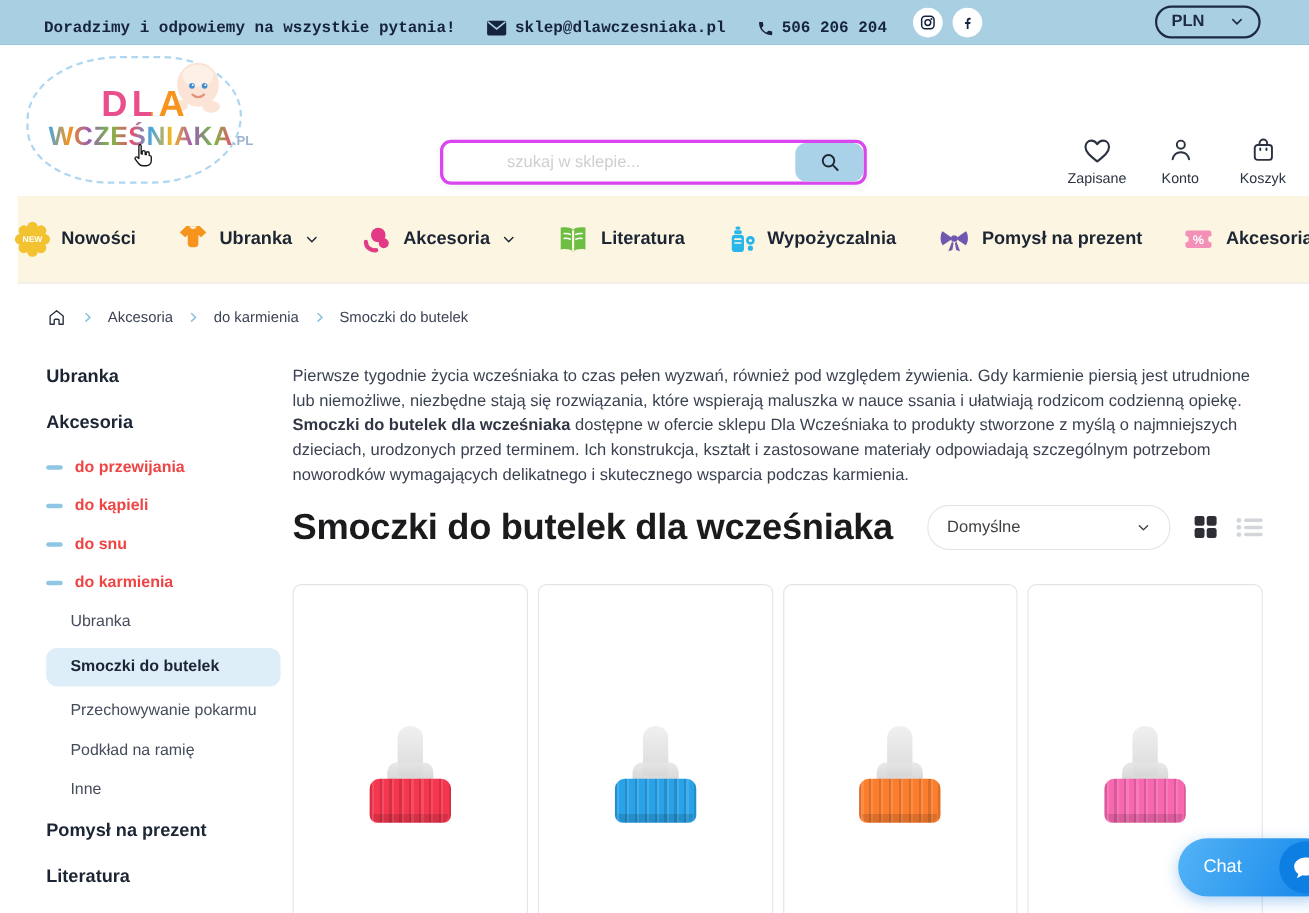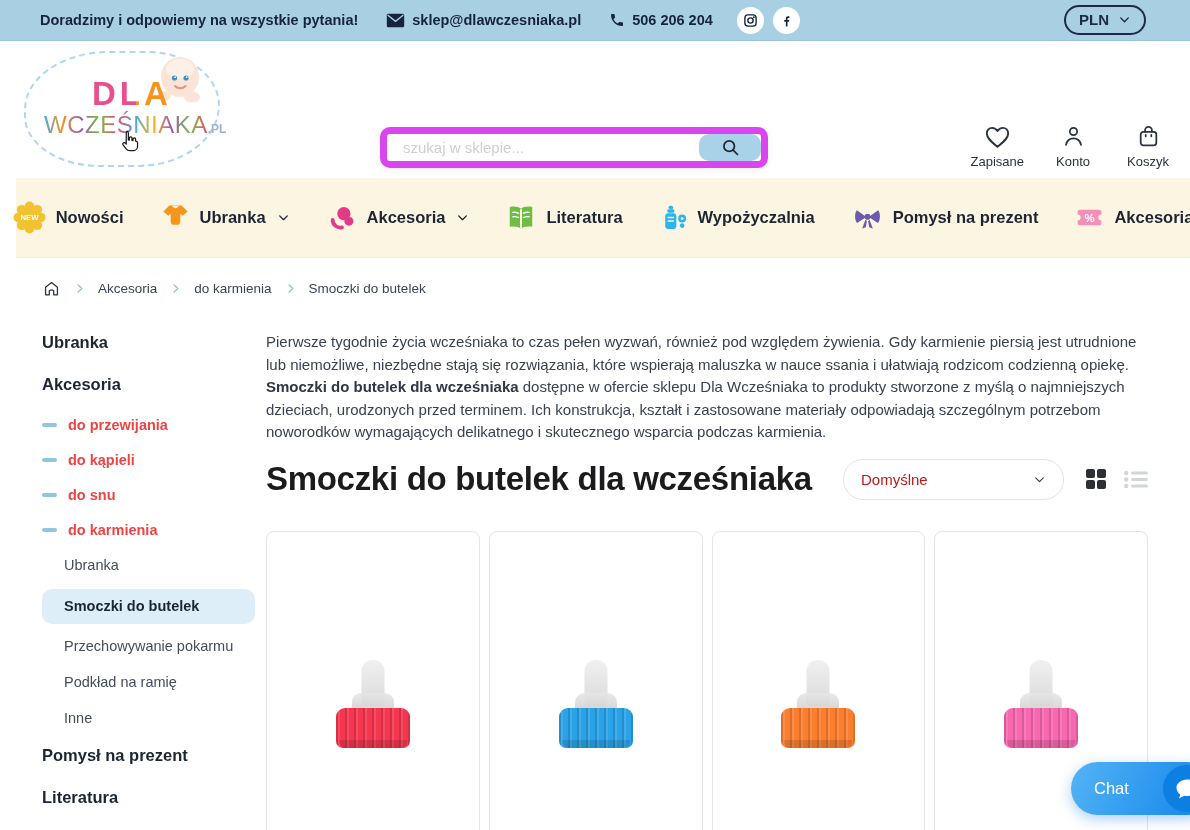--- a/index.html
+++ b/index.html
@@ -4,52 +4,52 @@
 <style>
   html,body{margin:0;padding:0;}
   body{width:1190px;height:830px;overflow:hidden;position:relative;background:#fff;
        font-family:"Liberation Sans",sans-serif;-webkit-font-smoothing:antialiased;}
   svg{display:block;}
 
   
   .topbar{height:41px;background:#a9cfe2;border-bottom:1px solid #9cc4d8;display:flex;
           align-items:center;justify-content:space-between;padding:0 44px 0 40px;
           box-sizing:border-box;color:#16233f;}
-  .topbar-left{display:flex;align-items:center;gap:28px;}
+  .topbar-left{display:flex;align-items:flex-end;gap:28px;font-family:Liberation Mono, monospace;}
   .topbar-msg{font-weight:700;font-size:14.5px;}
   .topbar-link{display:flex;align-items:center;gap:7px;font-weight:600;font-size:14.5px;
                color:#16233f;text-decoration:none;cursor:pointer;}
   .social{display:flex;gap:9px;margin-left:-4px;}
   .social-btn{width:27px;height:27px;border-radius:50%;background:#fff;display:flex;
               align-items:center;justify-content:center;cursor:pointer;}
-  .currency-btn{display:flex;align-items:center;gap:9px;border:2px solid #1c2a45;border-radius:17px;
+  .currency-btn{display:flex;align-items:center;gap:23px;border:2px solid #1c2a45;border-radius:17px;
                 padding:4px 13px 5px;font-weight:600;font-size:15px;background:transparent;
                 color:#1c2a45;cursor:pointer;font-family:inherit;}
 
   
   .header{position:relative;height:137px;background:#fff;}
   .logo{position:absolute;left:24px;top:10px;width:196px;height:116px;cursor:pointer;}
   .logo-cloud{position:absolute;inset:0;border:2px dashed #aed6f0;background:#fff;
               border-radius:54% 46% 52% 48% / 62% 58% 66% 54%;}
   .logo-text{position:absolute;left:20px;top:26px;line-height:1.05;}
   .logo-l1{font-size:33px;font-weight:800;letter-spacing:4px;color:#f7941d;margin-left:48px;}
-  .logo-l2{font-size:24px;font-weight:400;letter-spacing:.5px;color:#e8566f;}
+  .logo-l2{font-size:24px;font-weight:700;letter-spacing:.5px;color:#e8566f;}
   @supports ((-webkit-background-clip:text) or (background-clip:text)){
     .logo-l1{background:linear-gradient(90deg,#e94f8b 0 33%,#f7941d 33% 66%,#fcb714 66%);
              -webkit-background-clip:text;background-clip:text;color:transparent;}
     .logo-l2{background:linear-gradient(90deg,#45a7e0,#f7941d,#9b59b6,#76c043,#ef4b6b,#45a7e0,#fcb714,#9b59b6,#76c043,#ef4b6b);
              -webkit-background-clip:text;background-clip:text;color:transparent;}
   }
   .logo-suffix{font-size:12px;font-weight:800;color:#9fb3d1;letter-spacing:0;}
   .baby{position:absolute;right:12px;top:2px;}
   .cursor{position:absolute;left:118px;top:88px;z-index:30;pointer-events:none;}
 
-  .search{position:absolute;left:380px;top:86px;width:388px;height:41px;display:flex;
-          border:7px solid #d946ef;border-radius:10px;box-shadow:0 2px 8px rgba(0,0,0,.06);
-          background:#fff;box-sizing:border-box;align-items:stretch;}
+  .search{position:absolute;left:400px;top:86px;width:388px;height:41px;display:flex;
+          border:3px solid #d946ef;border-radius:10px;box-shadow:0 2px 8px rgba(0,0,0,.06);
+          background:#fff;box-sizing:border-box;align-items:stretch;padding-left:42px;}
   .search input{flex:1;border:0;outline:none;padding:0 16px;font-size:15px;color:#444;
                 background:transparent;font-family:inherit;border-radius:10px;}
   .search input::placeholder{color:#cfcfcf;}
   .search-btn{width:62px;background:#a9d2e9;border:0;border-radius:10px;display:flex;
               align-items:center;justify-content:center;cursor:pointer;}
 
   .header-actions{position:absolute;right:16px;top:83px;display:flex;gap:23px;}
   .action{display:flex;flex-direction:column;align-items:center;gap:5px;color:#2b3342;
           font-size:13px;cursor:pointer;min-width:52px;}
 
@@ -79,21 +79,21 @@
                            font-weight:700;color:#1c2533;margin:-4px 0 14px;}
 
   .main{flex:1;padding:14px 0 0 11px;min-width:0;}
   .intro{font-size:15px;line-height:1.5;color:#3a4150;margin:0 0 15px;}
   .intro b{color:#303644;}
   .title-row{display:flex;align-items:center;justify-content:space-between;margin:0 0 31px;}
   .page-title{font-size:33px;font-weight:700;color:#1b1b1d;margin:0;letter-spacing:-.3px;}
   .controls{display:flex;align-items:center;gap:21px;}
   .sort{width:221px;height:41px;border:1px solid #e3e3e6;border-radius:20px;display:flex;
         align-items:center;justify-content:space-between;padding:0 17px;font-size:15px;
-        color:#b91c1c;background:#fff;box-sizing:border-box;cursor:pointer;}
+        color:#404040;background:#fff;box-sizing:border-box;cursor:pointer;}
   .view-toggles{display:flex;gap:17px;align-items:center;}
   .vt{cursor:pointer;}
 
   
   .products{display:grid;grid-template-columns:repeat(4,1fr);gap:9px;}
   .card{position:relative;height:430px;background:#fff;border:1px solid #e4e4e7;
         border-radius:8px;cursor:pointer;}
   .nipple{position:absolute;left:50%;top:128px;transform:translateX(-50%);width:80px;height:94px;}
   .teat{position:absolute;left:50%;transform:translateX(-50%);top:0;width:23px;height:46px;
         background:linear-gradient(180deg,#efefef,#d7d7d7);border-radius:11px 11px 4px 4px;

